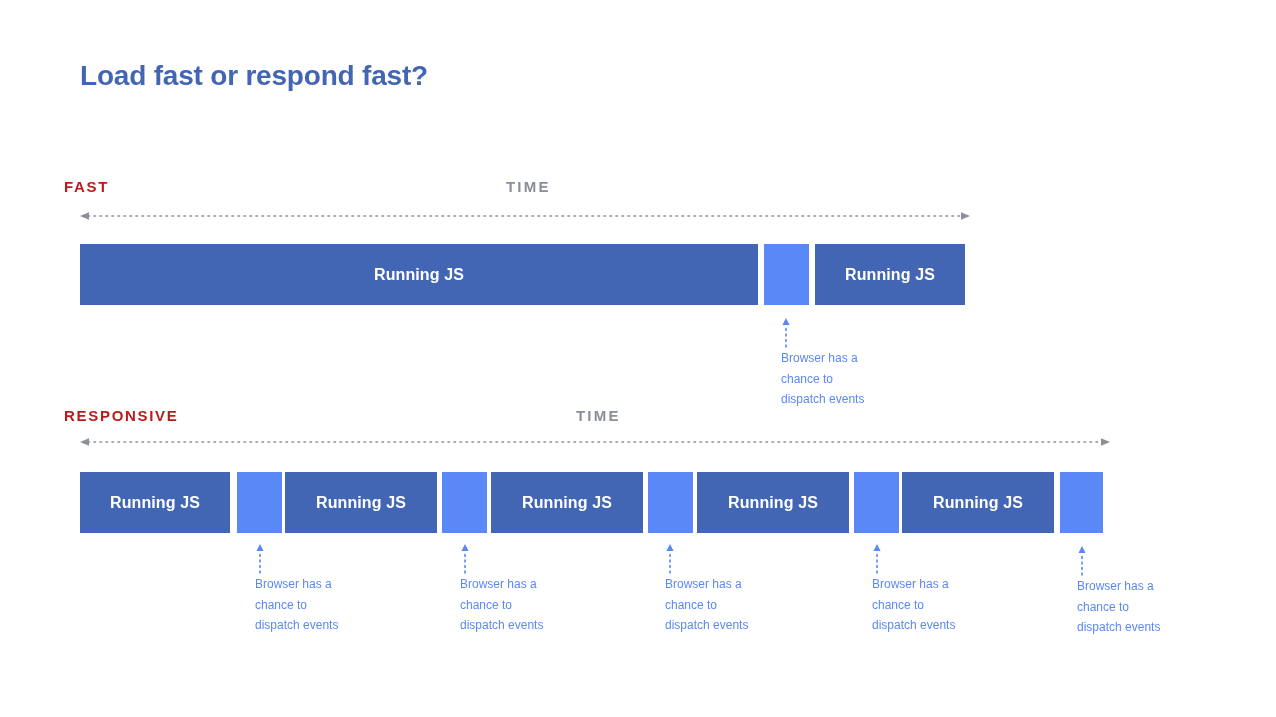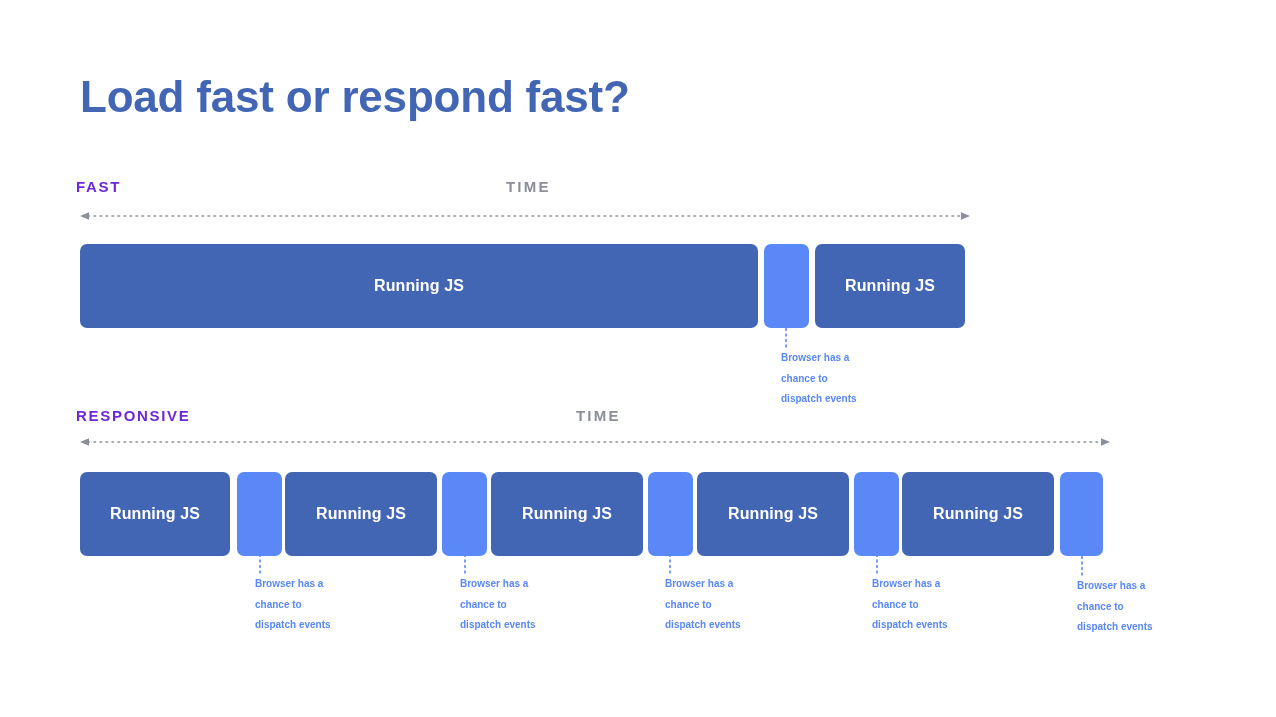--- a/index.html
+++ b/index.html
@@ -20,45 +20,45 @@
     position: absolute;
     left: 0; top: 0;
     width: 1276px;
     height: 717px;
   }
 
   
   .slide-title {
     position: absolute;
     left: 80px;
-    top: 72px;
-    font-size: 44px;
+    top: 60px;
+    font-size: 28px;
     font-weight: 700;
     color: #4266b3;
     letter-spacing: -0.2px;
     white-space: nowrap;
   }
 
   
   .timeline-section {
     position: absolute;
     left: 0;
   }
   #section-fast { top: 178px; }
   #section-responsive { top: 407px; }
 
   
   .row-label {
     position: absolute;
     top: 0;
-    left: 76px;
+    left: 64px;
     font-size: 15px;
     font-weight: 700;
     letter-spacing: 1.7px;
-    color: #6d28d9;
+    color: #b91c1c;
     white-space: nowrap;
   }
   .time-label {
     position: absolute;
     top: 0;
     font-size: 15px;
     font-weight: 700;
     letter-spacing: 2.2px;
     color: #8b8f99;
     white-space: nowrap;
@@ -81,22 +81,22 @@
     position: absolute;
     left: 80px;
     height: 70px;
   }
   #bar-row-fast { top: 66px; }
   #bar-row-responsive { top: 65px; }
 
   .block {
     position: absolute;
     top: 0;
-    height: 84px;
-    border-radius: 7px;
+    height: 61px;
+    border-radius: 0;
     display: flex;
     align-items: center;
     justify-content: center;
     box-sizing: border-box;
   }
   .block.js {
     background: #4266b3;
     color: #ffffff;
     font-size: 16px;
     font-weight: 700;
@@ -115,23 +115,23 @@
     top: 0;
     left: 0;
     width: 8px;
     height: 30px;
   }
   .callout-stem svg { display: block; }
   .callout-text {
     position: absolute;
     left: -1px;
     top: 30px;
-    font-size: 10px;
+    font-size: 12px;
     line-height: 20.5px;
-    font-weight: 700;
+    font-weight: 400;
     color: #5b88f7;
     width: 150px;
     white-space: pre-line;
   }
 </style>
 </head>
 <body>
 
 <div id="slide">
 

